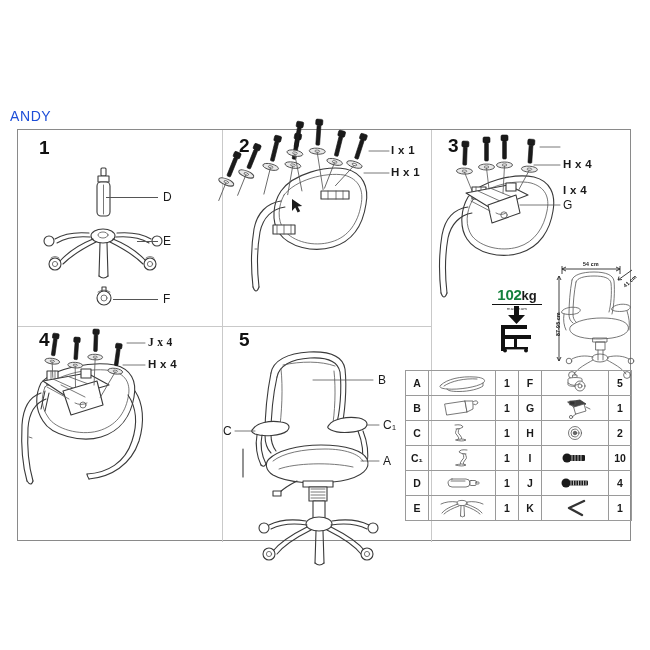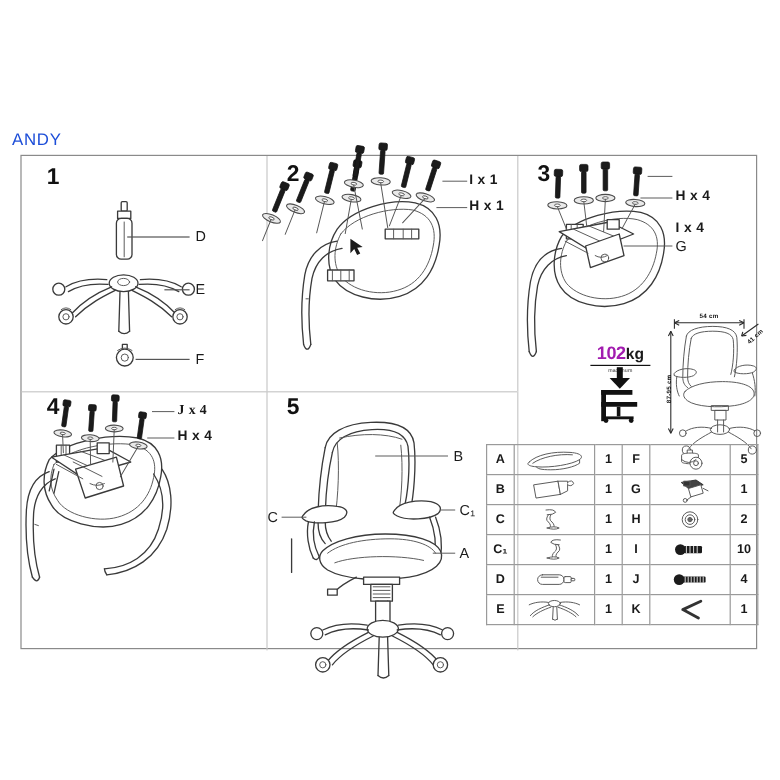--- a/index.html
+++ b/index.html
@@ -82,21 +82,21 @@
   #weight-badge {
     position: absolute;
     left: 488px;
     top: 286px;
     width: 58px;
     text-align: center;
   }
   #weight-value {
     font-size: 15px;
     font-weight: bold;
-    color: #a21caf;
+    color: #15803d;
     letter-spacing: -0.3px;
   }
   #weight-unit { font-size: 13px; font-weight: bold; }
   #weight-sub {
     font-size: 4.4px;
     letter-spacing: 0.2px;
     color: #333;
     border-top: 1.6px solid #111;
     margin: 0 4px;
     padding-top: 0.5px;

